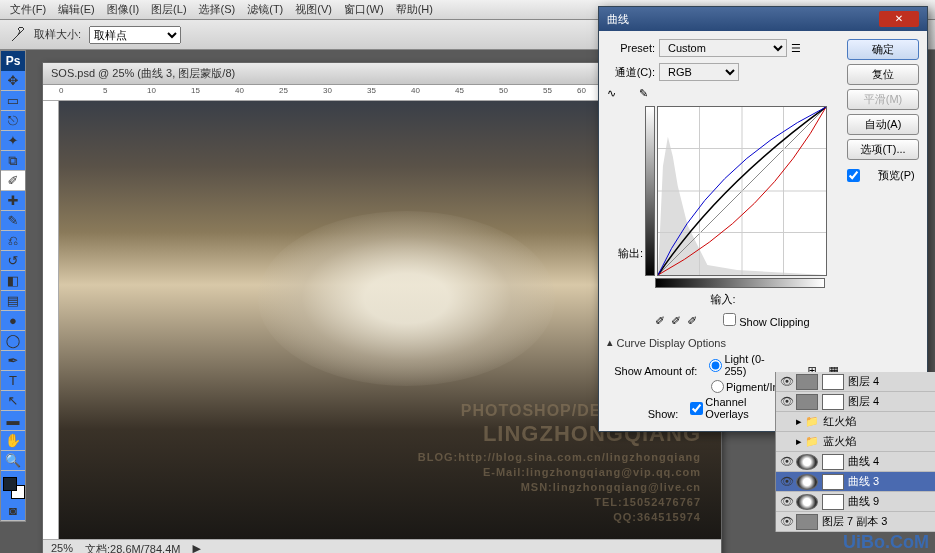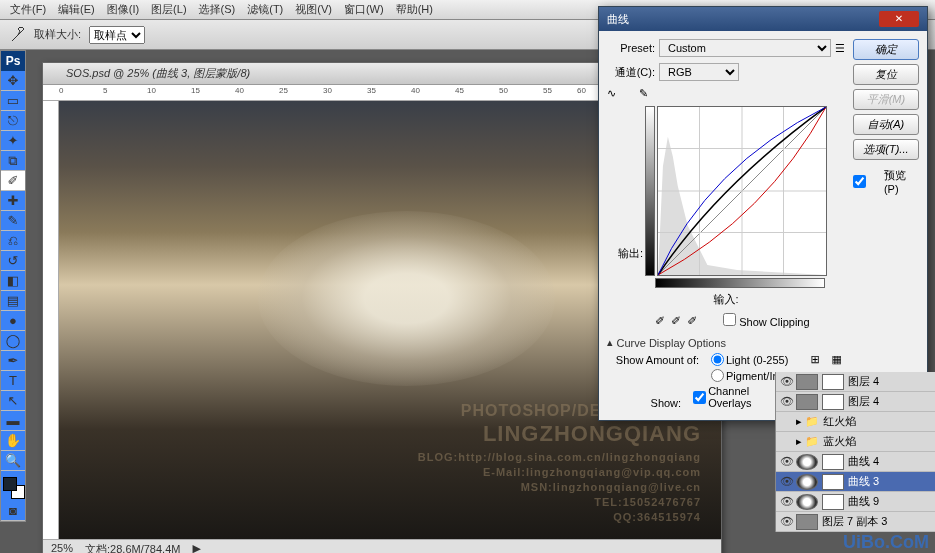--- a/index.html
+++ b/index.html
@@ -19,38 +19,38 @@
     .toolbox { position: absolute; left: 0; top: 50px; width: 26px; background: #3b82f6; border: 1px solid #888; display: flex; flex-direction: column; }
     .toolbox .ps-icon { background: #0a3b7a; color: #fff; font-weight: bold; text-align: center; padding: 3px 0; font-size: 12px; }
     .tool { width: 24px; height: 20px; display: flex; align-items: center; justify-content: center; border-bottom: 1px solid #bbb; color: #333; cursor: pointer; font-size: 13px; }
     .tool.active { background: #fff; }
     .swatch-pair { position: relative; height: 26px; margin-top: 4px; }
     .swatch-fg { position: absolute; left: 2px; top: 2px; width: 14px; height: 14px; background: #1a2530; border: 1px solid #000; }
     .swatch-bg { position: absolute; left: 10px; top: 10px; width: 14px; height: 14px; background: #fff; border: 1px solid #000; }
     
     
     .docwin { position: absolute; left: 42px; top: 62px; width: 680px; background: #e8e8e8; border: 1px solid #666; box-shadow: 2px 2px 6px rgba(0,0,0,.4); }
-    .docwin-title { background: linear-gradient(#eaeaea, #c8c8c8); padding: 3px 23px; font-size: 11px; color: #333; border-bottom: 1px solid #999; font-style: italic; }
+    .docwin-title { background: linear-gradient(#eaeaea, #c8c8c8); padding: 3px 8px; font-size: 11px; color: #333; border-bottom: 1px solid #999; }
     .ruler-h { height: 16px; background: #fff; border-bottom: 1px solid #aaa; position: relative; overflow: hidden; }
     .ruler-h span { position: absolute; font-size: 8px; color: #555; top: 1px; }
     .ruler-v { width: 16px; background: #fff; border-right: 1px solid #aaa; }
     .canvas-row { display: flex; }
     .canvas { width: 664px; height: 438px; background: linear-gradient(180deg, #3a3f48 0%, #5a5248 15%, #8a7a5a 30%, #d8c8a8 42%, #3a3228 75%, #1a1815 100%); position: relative; overflow: hidden; }
     .canvas::before { content: ""; position: absolute; left: 30%; top: 25%; width: 45%; height: 40%; background: radial-gradient(ellipse, rgba(240,235,220,.85) 20%, rgba(200,190,170,.5) 50%, transparent 75%); border-radius: 50%; }
     .wm-text { position: absolute; color: rgba(150,130,100,.5); font-weight: bold; letter-spacing: 1px; text-align: right; right: 20px; }
     .docwin-status { background: #e0e0e0; border-top: 1px solid #aaa; padding: 2px 8px; font-size: 10px; color: #333; display: flex; gap: 12px; }
     
     
     .dialog { position: absolute; left: 598px; top: 6px; width: 330px; background: #f0f0f0; border: 1px solid #345; box-shadow: 3px 3px 10px rgba(0,0,0,.5); }
     .dlg-title { background: linear-gradient(#4a6a9a, #2a4a7a); color: #fff; padding: 4px 8px; display: flex; justify-content: space-between; align-items: center; }
     .dlg-close { background: #c03020; color: #fff; width: 40px; height: 16px; text-align: center; border-radius: 2px; font-size: 10px; line-height: 16px; cursor: pointer; }
     .dlg-body { padding: 8px; display: flex; gap: 8px; }
     .dlg-main { flex: 1; }
     .dlg-side { width: 72px; display: flex; flex-direction: column; gap: 4px; }
-    .dlg-side button { font-size: 11px; padding: 2px 0; background: linear-gradient(#fefefe,#e0e0e0); border: 1px solid #888; border-radius: 3px; cursor: pointer; font-style: italic; }
+    .dlg-side button { font-size: 11px; padding: 2px 0; background: linear-gradient(#fefefe,#e0e0e0); border: 1px solid #888; border-radius: 3px; cursor: pointer; }
     .dlg-side button.primary { background: linear-gradient(#e8f0ff,#c8d8f0); border-color: #4a7ac0; }
     .dlg-side label { font-size: 11px; display: flex; align-items: center; gap: 18px; margin-top: 4px; }
     .row { display: flex; align-items: center; gap: 4px; margin-bottom: 6px; }
     .row .lab { width: 48px; text-align: right; }
     .row select, .row input[type=text] { font-size: 11px; height: 18px; border: 1px solid #aaa; padding: 0 4px; }
     .curve-box { width: 170px; height: 170px; border: 1px solid #666; background: #fff; margin-left: 48px; position: relative; }
     .curve-box svg { position: absolute; inset: 0; }
     .hist { fill: #ddd; }
     .grad-h { height: 10px; width: 170px; margin-left: 48px; background: linear-gradient(90deg, #000, #fff); border: 1px solid #666; margin-top: 2px; }
     .grad-v { width: 10px; height: 170px; background: linear-gradient(0deg, #000, #fff); border: 1px solid #666; }
@@ -89,21 +89,21 @@
   <span>帮助(H)</span>
 </div>
 
 <div class="optbar">
   <span class="eyedrop-icon">
     <svg viewBox="0 0 16 16">
         <path d="M2 14 L8 8 M8 8 L13 3 L14 2 L12 0 L11 1 L10 0 L8 2 L10 4 L8 8" stroke="#333" fill="none"></path>
       </svg>
   </span>
   <span class="label">取样大小:</span>
-  <select style="width:56px"><option>取样点</option></select>
+  <select style="width:92px"><option>取样点</option></select>
 </div>
 
 <div class="toolbox">
   <div class="ps-icon">Ps</div>
   <div class="tool">✥</div>
   <div class="tool">▭</div>
   <div class="tool">⎋</div>
   <div class="tool">✦</div>
   <div class="tool">⧉</div>
   <div class="tool active">✐</div>
@@ -168,21 +168,21 @@
 
 <div class="dialog">
   <div class="dlg-title">
     <span>曲线</span>
     <span class="dlg-close">✕</span>
   </div>
   <div class="dlg-body">
     <div class="dlg-main">
       <div class="row">
         <span class="lab">Preset:</span>
-        <select style="width:172px"><option>Custom</option></select>
+        <select style="width:128px"><option>Custom</option></select>
         <span>☰</span>
       </div>
       <div class="row">
         <span class="lab">通道(C):</span>
         <select style="width:80px"><option>RGB</option></select>
       </div>
       <div class="row">
         <span style="width:28px">∿</span>
         <span style="width:20px">✎</span>
       </div>

